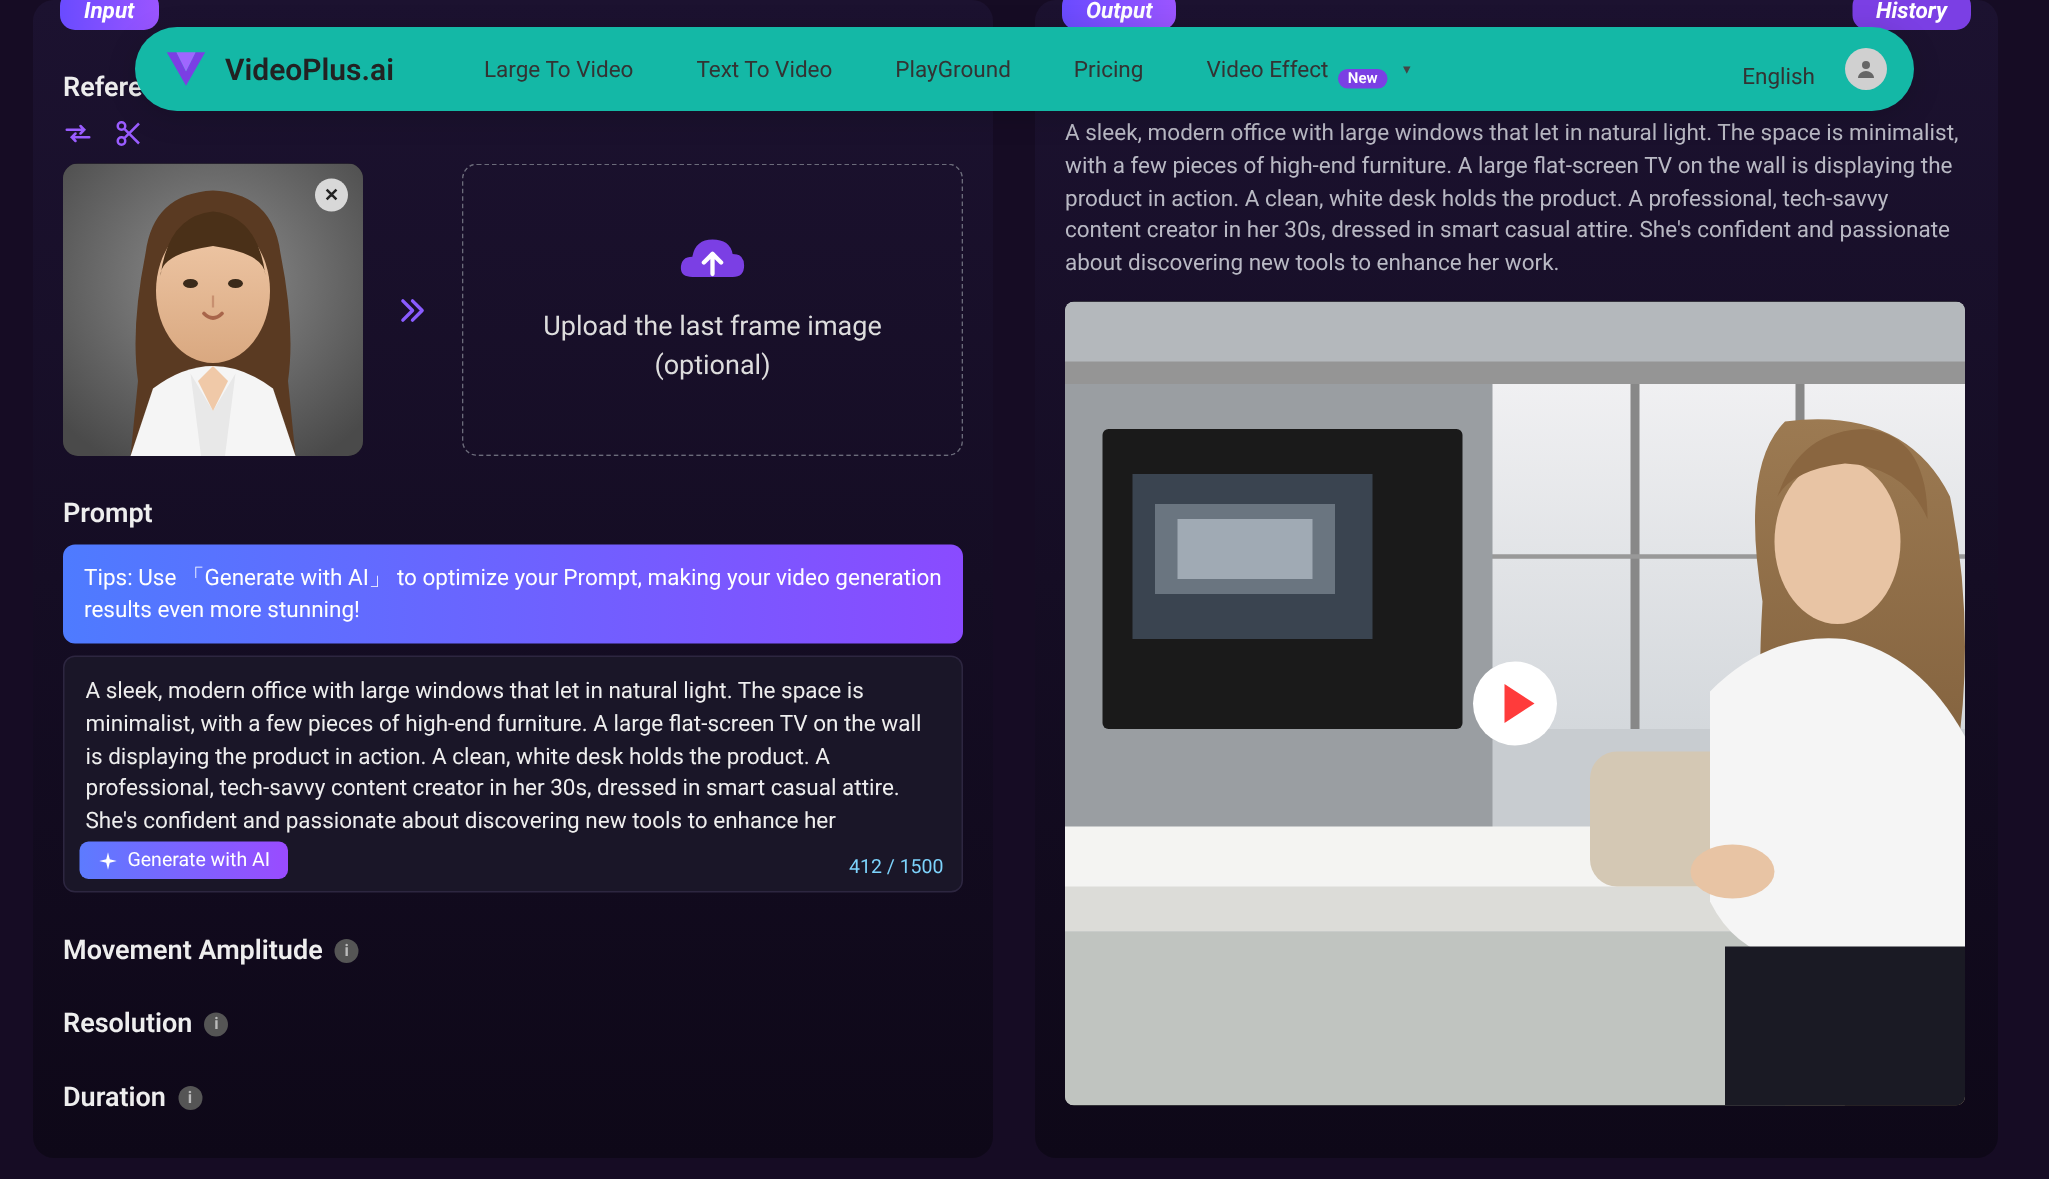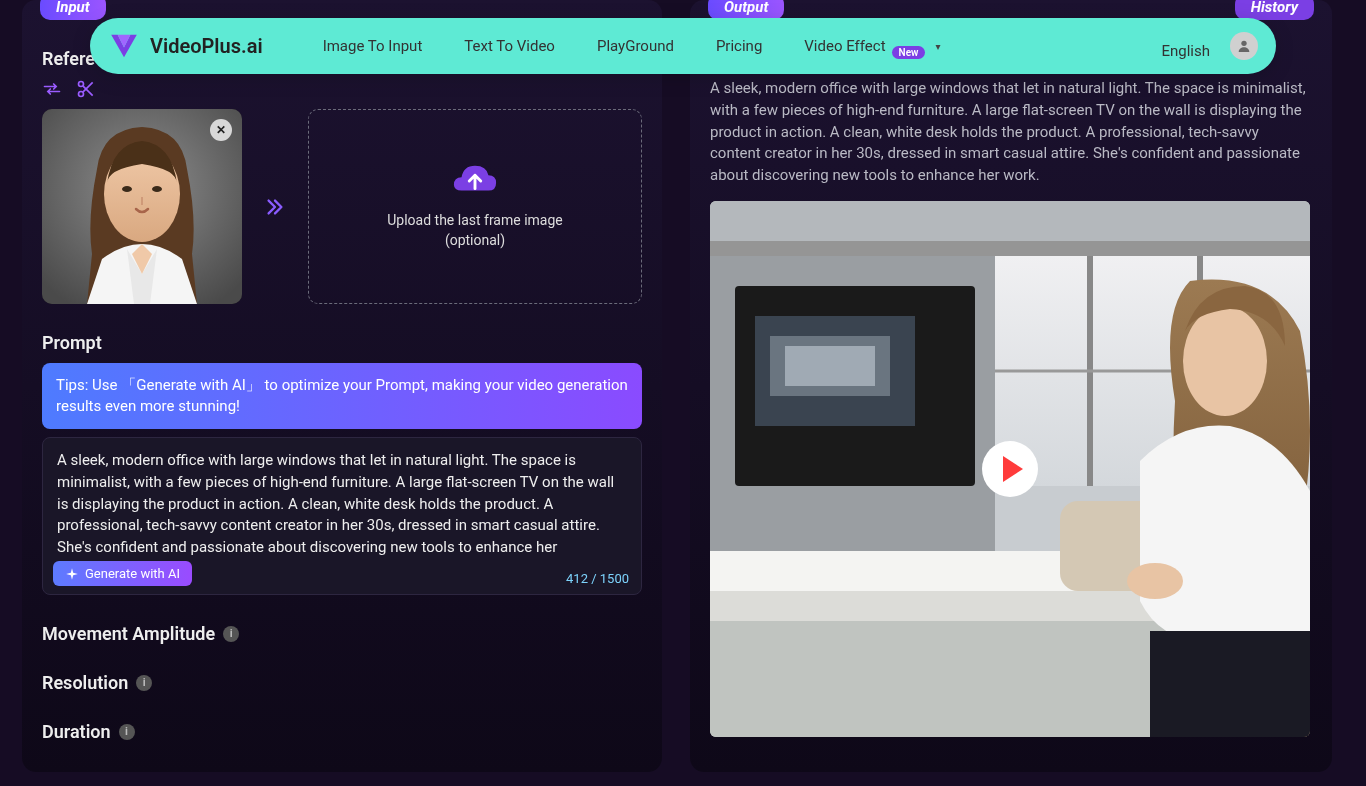--- a/index.html
+++ b/index.html
@@ -1,19 +1,19 @@
 <!DOCTYPE html>
 <html><head>
 <meta charset="utf-8">
 <style>
 * { box-sizing: border-box; margin: 0; padding: 0; font-family: -apple-system, BlinkMacSystemFont, 'Segoe UI', Roboto, Arial, sans-serif; }
 body { background: #160c24; color: #fff; width: 1366px; height: 786px; overflow: hidden; position: relative; }
 
 
-.navbar { position: absolute; top: 18px; left: 90px; right: 90px; height: 56px; background: #5eead4; border-radius: 28px; display: flex; align-items: center; padding: 0 18px; z-index: 100; color: #333; box-shadow: 0 4px 20px rgba(0,0,0,0.15); }
+.navbar { position: absolute; top: 18px; left: 90px; right: 90px; height: 56px; background: #14b8a6; border-radius: 28px; display: flex; align-items: center; padding: 0 18px; z-index: 100; color: #333; box-shadow: 0 4px 20px rgba(0,0,0,0.15); }
 .logo-wrap { display: flex; align-items: center; gap: 10px; margin-right: 60px; }
 .logo-mark { width: 32px; height: 32px; }
 .logo-text { font-size: 20px; font-weight: 600; color: #222; }
 .nav-items { display: flex; gap: 42px; flex: 1; }
 .nav-item { font-size: 15px; color: #333; cursor: pointer; position: relative; display: flex; align-items: center; gap:6px; }
 .nav-badge { background: #7b3fe4; color:#fff; font-size:10px; font-weight:600; padding:1px 7px; border-radius:8px; position:relative; top:-8px;margin-top:28px; }
 .chev { font-size:10px; color:#444; margin-left:4px;}
 .nav-right { display:flex; align-items:flex-end; gap:20px; }
 .nav-lang { font-size:15px; color:#333; }
 .nav-avatar { width:28px; height:28px; background:#d0d0d0; border-radius:50%; display:flex; align-items:center; justify-content:center; }
@@ -37,21 +37,21 @@
 
 .image-row { display:flex; align-items:center; gap:18px; }
 .thumb-wrap { position:relative; width:200px; height:195px; border-radius:10px; overflow:hidden; background:#222; }
 .thumb-wrap svg { width:100%; height:100%; }
 .thumb-close { position:absolute; top:10px; right:10px; width:22px; height:22px; background:rgba(230,230,230,0.9); border-radius:50%; display:flex; align-items:center; justify-content:center; cursor:pointer; }
 .thumb-close::before { content:"✕"; color:#222; font-size:12px; font-weight:700;}
 .arrow-block { width:30px; display:flex; justify-content:center; }
 .arrow-block svg { width:22px; height:22px; fill:#8a5cff;}
 .dropzone { flex:1; height:195px; border:1.5px dashed #6b6b7a; border-radius:10px; display:flex; flex-direction:column; align-items:center; justify-content:center; color:#ddd; cursor:pointer; }
 .cloud-icon { width:46px; height:36px; margin-bottom:12px; }
-.dropzone-text { font-size:14px; text-align:center; line-height:1.4; }
+.dropzone-text { font-size:18px; text-align:center; line-height:1.4; }
 
 .tips-banner { margin-top:10px; padding:12px 14px; border-radius:8px; background: linear-gradient(90deg,#4e7bff 0%, #8a4bff 100%); font-size:15px; line-height:1.4; }
 
 .prompt-box { position:relative; margin-top:8px; background:#1a1628; border:1px solid #2d2640; border-radius:8px; padding:12px 14px 36px 14px; }
 .prompt-text { font-size:15px; line-height:1.45; color:#eee; height:108px; overflow:hidden; }
 .gen-ai-btn { position:absolute; left:10px; bottom:8px; background:linear-gradient(90deg,#5d7bff,#9a4bff); border-radius:6px; padding:5px 12px; font-size:13px; display:flex; align-items:center; gap:6px; cursor:pointer;margin-top:31px;}
 .char-count { position:absolute; right:12px; bottom:8px; font-size:13px; color:#7dd3fc; }
 
 .radio-row { display:flex; gap:30px; margin-top:12px; align-items:center; }
 .radio-item { display:flex; align-items:center; gap:10px; cursor:pointer; }
@@ -74,21 +74,21 @@
 
 <div class="navbar">
   <div class="logo-wrap">
     <svg class="logo-mark" viewBox="0 0 40 40">
         <path d="M4 6 L20 34 L36 6 L28 6 L20 22 L12 6 Z" fill="#7b3fe4"></path>
         <path d="M12 6 L20 22 L28 6 Z" fill="#a066ff"></path>
       </svg>
     <span class="logo-text">VideoPlus.ai</span>
   </div>
   <div class="nav-items">
-    <div class="nav-item">Image To Input</div>
+    <div class="nav-item">Large To Video</div>
     <div class="nav-item">Text To Video</div>
     <div class="nav-item">PlayGround</div>
     <div class="nav-item">Pricing</div>
     <div class="nav-item">
       <span>Video Effect</span>
       <span class="nav-badge">New</span>
       <span class="chev">▾</span>
     </div>
   </div>
   <div class="nav-right">

